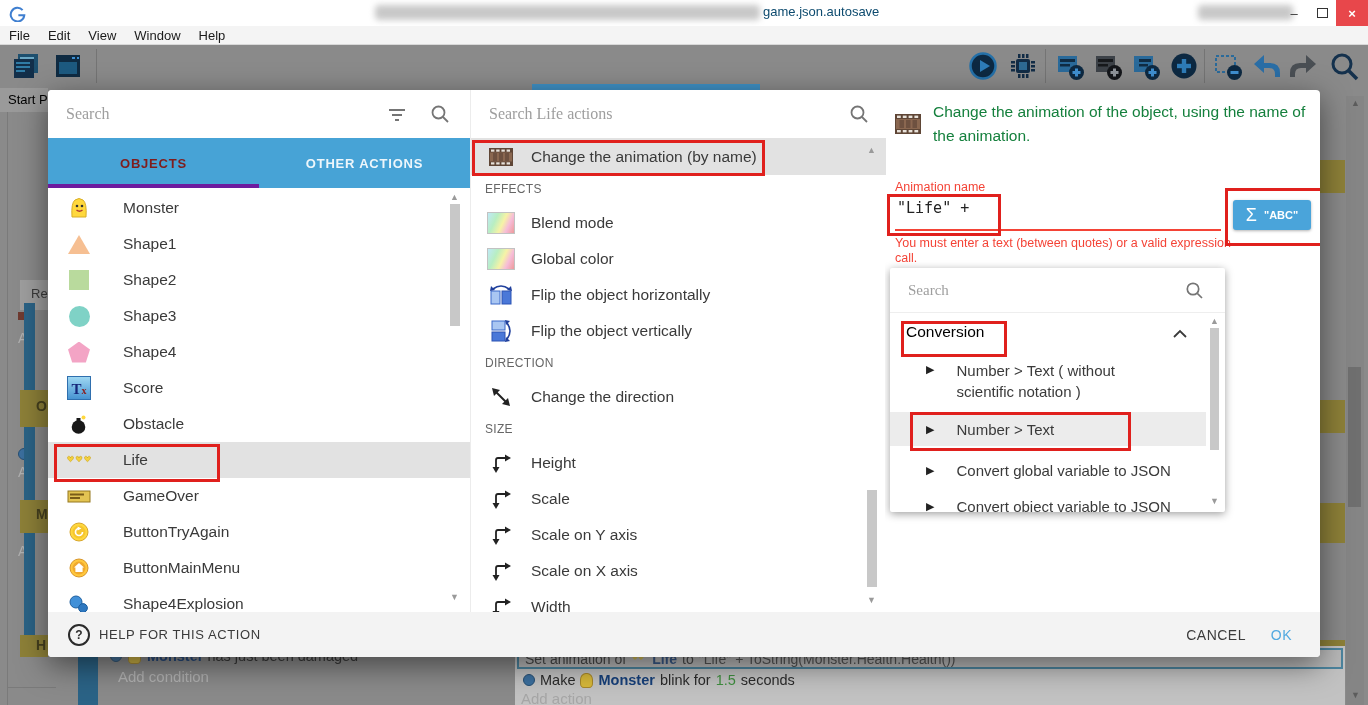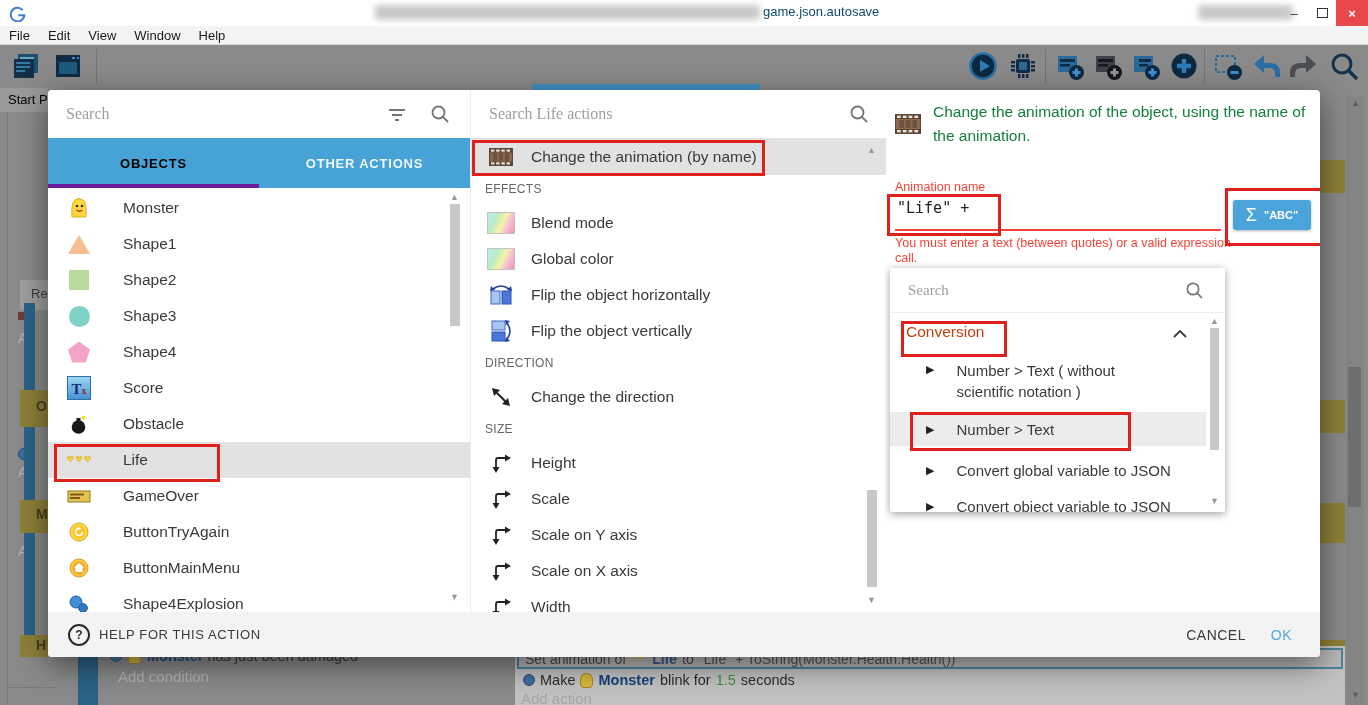--- a/index.html
+++ b/index.html
@@ -38,21 +38,21 @@
   .evt-dim{color:#2b2b2b}
   .evt-obj{color:#17407a;font-weight:bold}
   .evt-val{color:#3f8f3f}
 
   
   .dialog{position:absolute;left:48px;top:90px;width:1272px;height:567px;background:#fff;border-radius:4px;box-shadow:0 8px 30px rgba(0,0,0,.5);z-index:10;overflow:hidden}
   .panel{position:absolute;top:0;height:522px;overflow:hidden}
   .searchrow{position:absolute;left:0;top:0;width:100%;height:48px;background:#fff;border-bottom:1px solid #e4e4e4;display:flex;align-items:center}
   .search-input{font-size:16px;color:#333;width:70%;margin-left:16px}
   .tabbar{position:absolute;left:0;top:48px;width:100%;height:50px;background:#47a3d6;display:flex}
-  .tab{flex:1;display:flex;align-items:center;justify-content:center;font-size:13px;font-weight:bold;letter-spacing:.8px;color:#000000}
+  .tab{flex:1;display:flex;align-items:center;justify-content:center;font-size:13px;font-weight:bold;letter-spacing:.8px;color:#7f1d1d}
   .tab.inactive{color:rgba(255,255,255,.9)}
   .tab-underline{position:absolute;left:0;bottom:0;width:211px;height:4px;background:#6d1b9e}
   .lrow{position:absolute;left:0;width:100%;height:36px;display:flex;align-items:center}
   .lrow.sel{background:#e2e2e2}
   .obj-ic{width:26px;margin-left:18px;display:flex;align-items:center;justify-content:center}
   .obj-label{margin-left:31px;font-size:15.5px;color:#3a3a3a}
   .act-ic{width:28px;margin-left:16px;display:flex;align-items:center;justify-content:center}
   .act-label{margin-left:16px;font-size:15.5px;color:#3a3a3a}
   .sect{position:absolute;left:14px;font-size:12px;color:#666;letter-spacing:.3px}
   .redbox{position:absolute;border:3px solid #e0201d;z-index:12;pointer-events:none}
@@ -60,21 +60,21 @@
 
   
   .desc{position:absolute;left:48px;top:10px;width:392px;font-size:15.5px;line-height:24px;color:#15803d}
   .fieldlabel{position:absolute;left:10px;top:90px;font-size:12.5px;color:#f44336}
   .expr-input{position:absolute;left:10px;top:108px;width:300px;font-family:"DejaVu Sans Mono",monospace;font-size:15px;color:#222}
   .expr-underline{position:absolute;left:10px;top:139px;width:326px;height:2px;background:#f44336}
   .sigma-btn{position:absolute;left:348px;top:110px;width:78px;height:30px;background:#4aa4da;border-radius:3px;display:flex;align-items:center;justify-content:center;gap:7px;color:#fff;box-shadow:0 1px 3px rgba(0,0,0,.3)}
   .errtext{position:absolute;left:10px;top:146px;width:350px;font-size:12.5px;line-height:14.5px;color:#f44336}
   .dropdown{position:absolute;left:5px;top:178px;width:335px;height:244px;background:#fff;border-radius:2px;box-shadow:0 2px 9px rgba(0,0,0,.38);overflow:hidden}
   .dd-search{position:absolute;left:0;top:0;width:100%;height:44px;border-bottom:1px solid #eee;display:flex;align-items:center}
-  .dd-group{position:absolute;left:16px;top:55px;font-size:15.5px;color:#c2410c}
+  .dd-group{position:absolute;left:16px;top:55px;font-size:15.5px;color:#000000}
   .dd-item{position:absolute;left:0;width:316px;display:flex;align-items:flex-start}
   .dd-item.hl{background:#ececec}
   .dd-bullet{margin-left:36px;margin-top:3px;font-size:11px;color:#222}
   .dd-text{margin-left:22px;width:200px;font-size:15px;line-height:21px;color:#3a3a3a}
 
   
   .footer{position:absolute;left:0;top:522px;width:100%;height:45px;background:#f3f3f3;display:flex;align-items:center;z-index:11}
   .helpcircle{width:18px;height:18px;border:2px solid #2b2b2b;border-radius:50%;display:flex;align-items:center;justify-content:center;font-size:12px;font-weight:bold;color:#2b2b2b;margin-left:20px}
   .helptext{margin-left:9px;font-size:13px;color:#3a3a3a;letter-spacing:.6px}
   .btn-cancel{position:absolute;right:74px;font-size:14px;color:#3c3c3c;letter-spacing:.5px}

